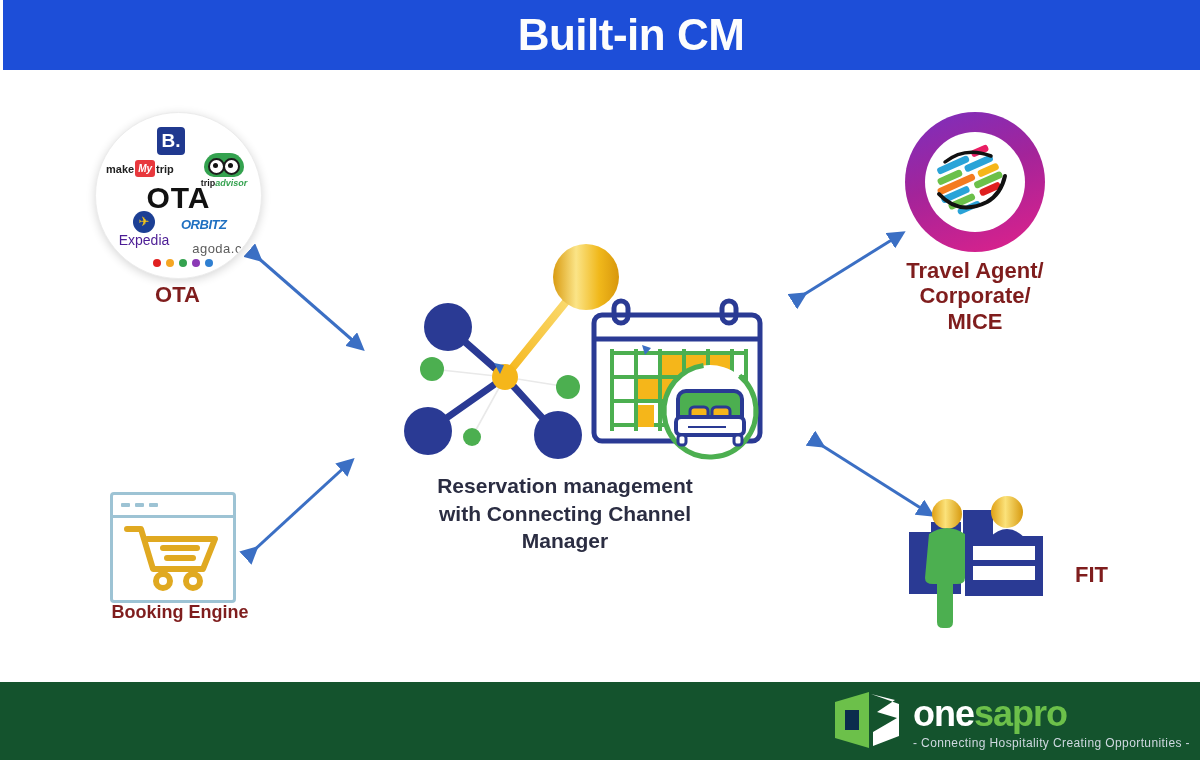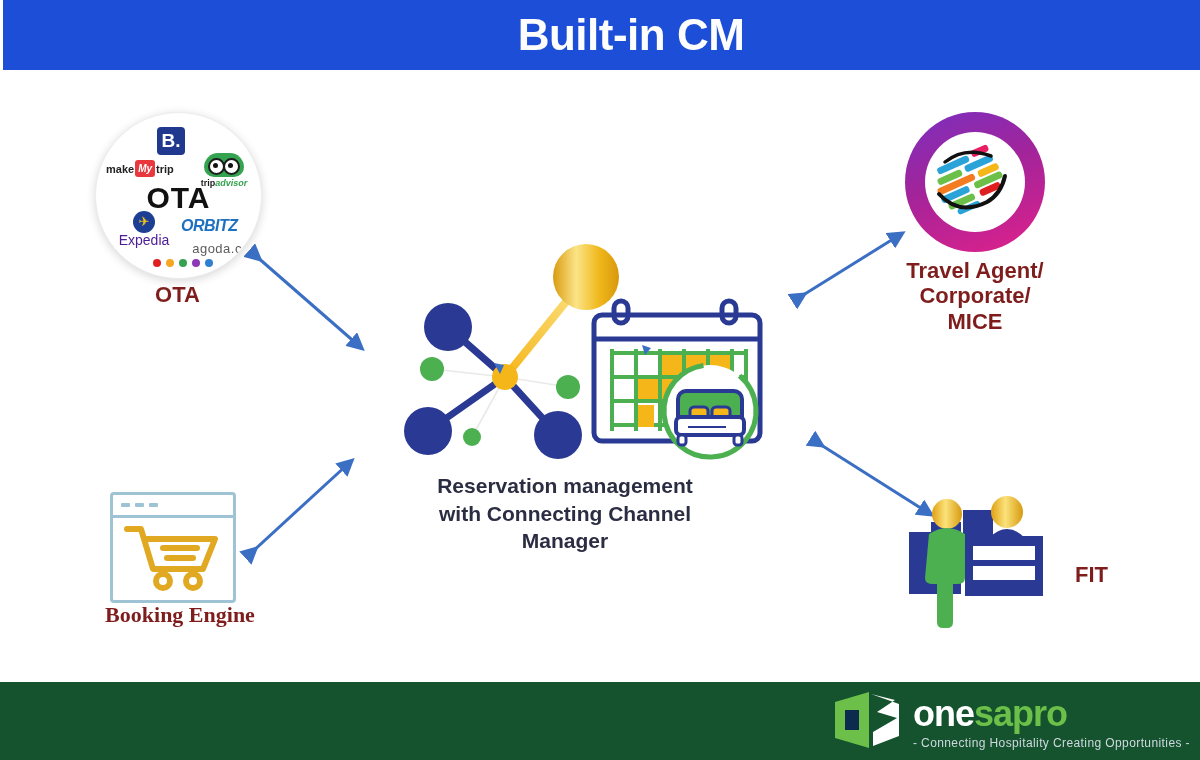--- a/index.html
+++ b/index.html
@@ -93,21 +93,21 @@
   }
   .expedia{
     position:absolute;left:12px;top:98px;width:72px;text-align:center;
   }
   .exp-plane{
     width:22px;height:22px;border-radius:50%;background:#1c3f94;
     margin:0 auto;color:#f5c518;font-size:13px;line-height:22px;
   }
   .exp-name{font-size:14px;color:#4c1d95;margin-top:-1px;}
   .orbitz{
-    position:absolute;left:85px;top:104px;font-size:16px;font-weight:bold;
+    position:absolute;left:85px;top:104px;font-size:13px;font-weight:bold;
     font-style:italic;color:#1f70c1;letter-spacing:-0.5px;
   }
   .agoda{
     position:absolute;left:8px;right:0;top:128px;text-align:right;
   }
   .agoda-name{font-size:13px;color:#5b5b5b;letter-spacing:0.5px;}
   .agoda-dots{display:flex;justify-content:center;gap:5px;margin-top:3px;}
   .agoda-dots i{width:8px;height:8px;border-radius:50%;display:block;}
 
   
@@ -251,21 +251,21 @@
       <g fill="none" stroke="#e0a921" stroke-width="6" stroke-linecap="round" stroke-linejoin="round">
         <path d="M4 8 H18 L30 48 H78"></path>
         <path d="M24 18 H92 L80 48"></path>
         <path d="M40 27 H74"></path>
         <path d="M44 37 H70"></path>
         <circle cx="40" cy="60" r="7"></circle>
         <circle cx="70" cy="60" r="7"></circle>
       </g>
     </svg>
   </div>
-  <div class="node-label" style="left:60px;top:602px;width:240px;font-size:22px;font-family:Liberation Serif, serif;">Booking Engine</div>
+  <div class="node-label" style="left:60px;top:602px;width:240px;font-size:18px;">Booking Engine</div>
 
   <svg class="fit-icon" viewBox="0 0 160 150">
     <defs>
       <linearGradient id="gold1" x1="0" y1="0" x2="1" y2="0">
         <stop offset="0%" stop-color="#e0a014"></stop>
           <stop offset="45%" stop-color="#fbe27a"></stop>
           <stop offset="100%" stop-color="#d79a10"></stop>
       </linearGradient>
     </defs>
 

